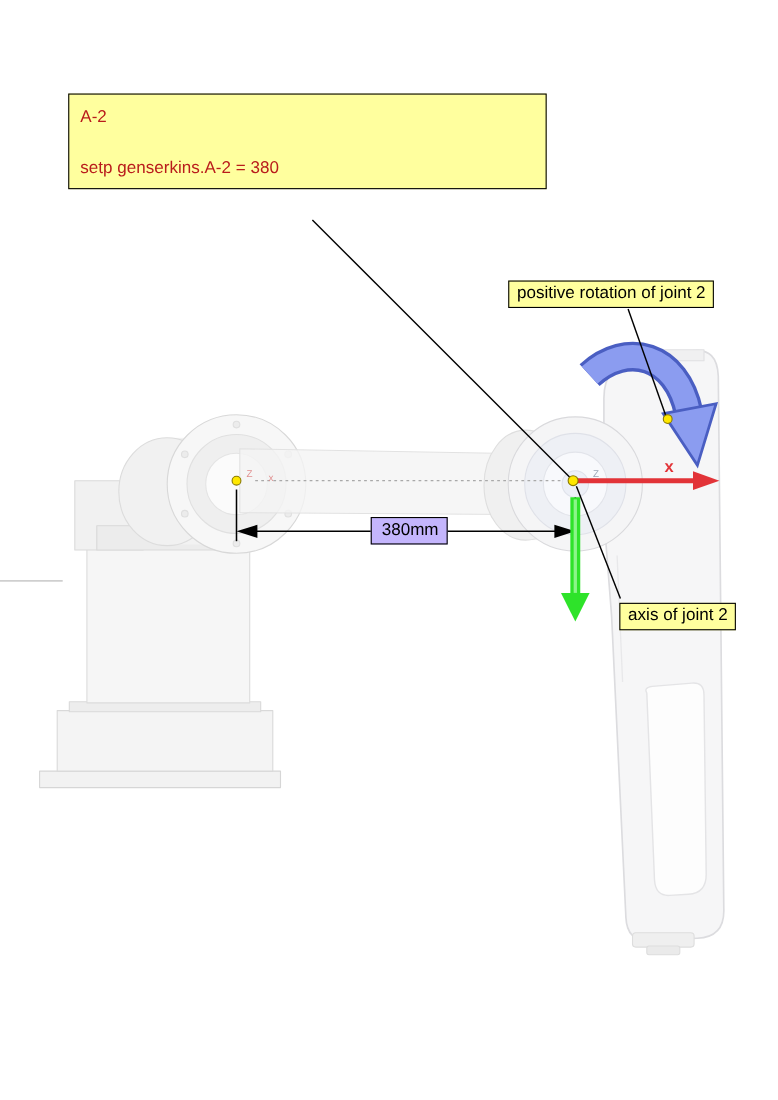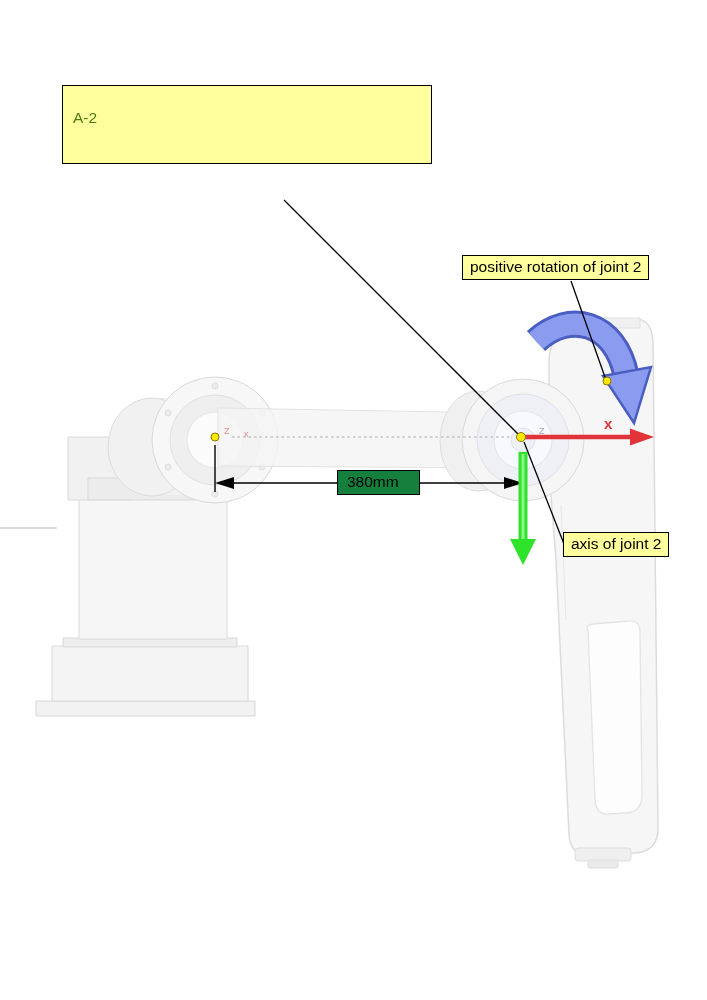--- a/index.html
+++ b/index.html
@@ -7,49 +7,49 @@
     position:relative;
     width:707px;height:1000px;
     background:#ffffff;
     font-family:"Liberation Sans","DejaVu Sans",sans-serif;
     overflow:hidden;
   }
   .page svg{position:absolute;left:0;top:0;}
   .callout{
     position:absolute;
     left:62px;top:85px;
-    width:370px;
+    width:435px;
     box-sizing:border-box;
     background:#ffff9e;
     border:1.6px solid #000;
-    padding:22px 10px 9px 10px;
+    padding:11px 10px 9px 10px;
     font-size:15.5px;
     line-height:1.26;
-    color:#4d7c0f;
+    color:#b91c1c;
   }
   .callout .spacer{height:13px;}
   .tag{
     position:absolute;
     box-sizing:border-box;
     background:#ffff9e;
     border:1.5px solid #000;
     padding:2px 7px 3px 7px;
     font-size:15.5px;
     color:#000;
     white-space:nowrap;
   }
   #tag-rotation{left:462px;top:255px;text-align:center;}
-  #tag-axis{left:563px;top:532px;}
+  #tag-axis{left:563px;top:548px;}
   .dim{
     position:absolute;
     left:337px;top:470px;
     box-sizing:border-box;
-    background:#15803d;
+    background:#c4b5fd;
     border:1.5px solid #000;
-    padding:2px 20px 3px 9px;
+    padding:2px 7px 3px 9px;
     font-size:15.5px;
     color:#000;
     white-space:nowrap;
   }
 </style>
 </head>
 <body>
 
 <div class="page">
 
@@ -141,20 +141,21 @@
       <text x="224" y="434" fill="#e09090">Z</text>
       <text x="244" y="437" fill="#e09090">x</text>
       <text x="539" y="434" fill="#9aa4b5">Z</text>
     </g>
   </svg>
 
   <div class="callout">
     <div>A-2</div>
     <div class="spacer"></div>
     <div class="spacer"></div>
+    <div>setp genserkins.A-2 = 380</div>
   </div>
 
   <div class="tag" id="tag-rotation">positive rotation of joint 2</div>
   <div class="tag" id="tag-axis">axis of joint 2</div>
 
   <div class="dim">380mm</div>
 
 </div>
 
 </body></html>

